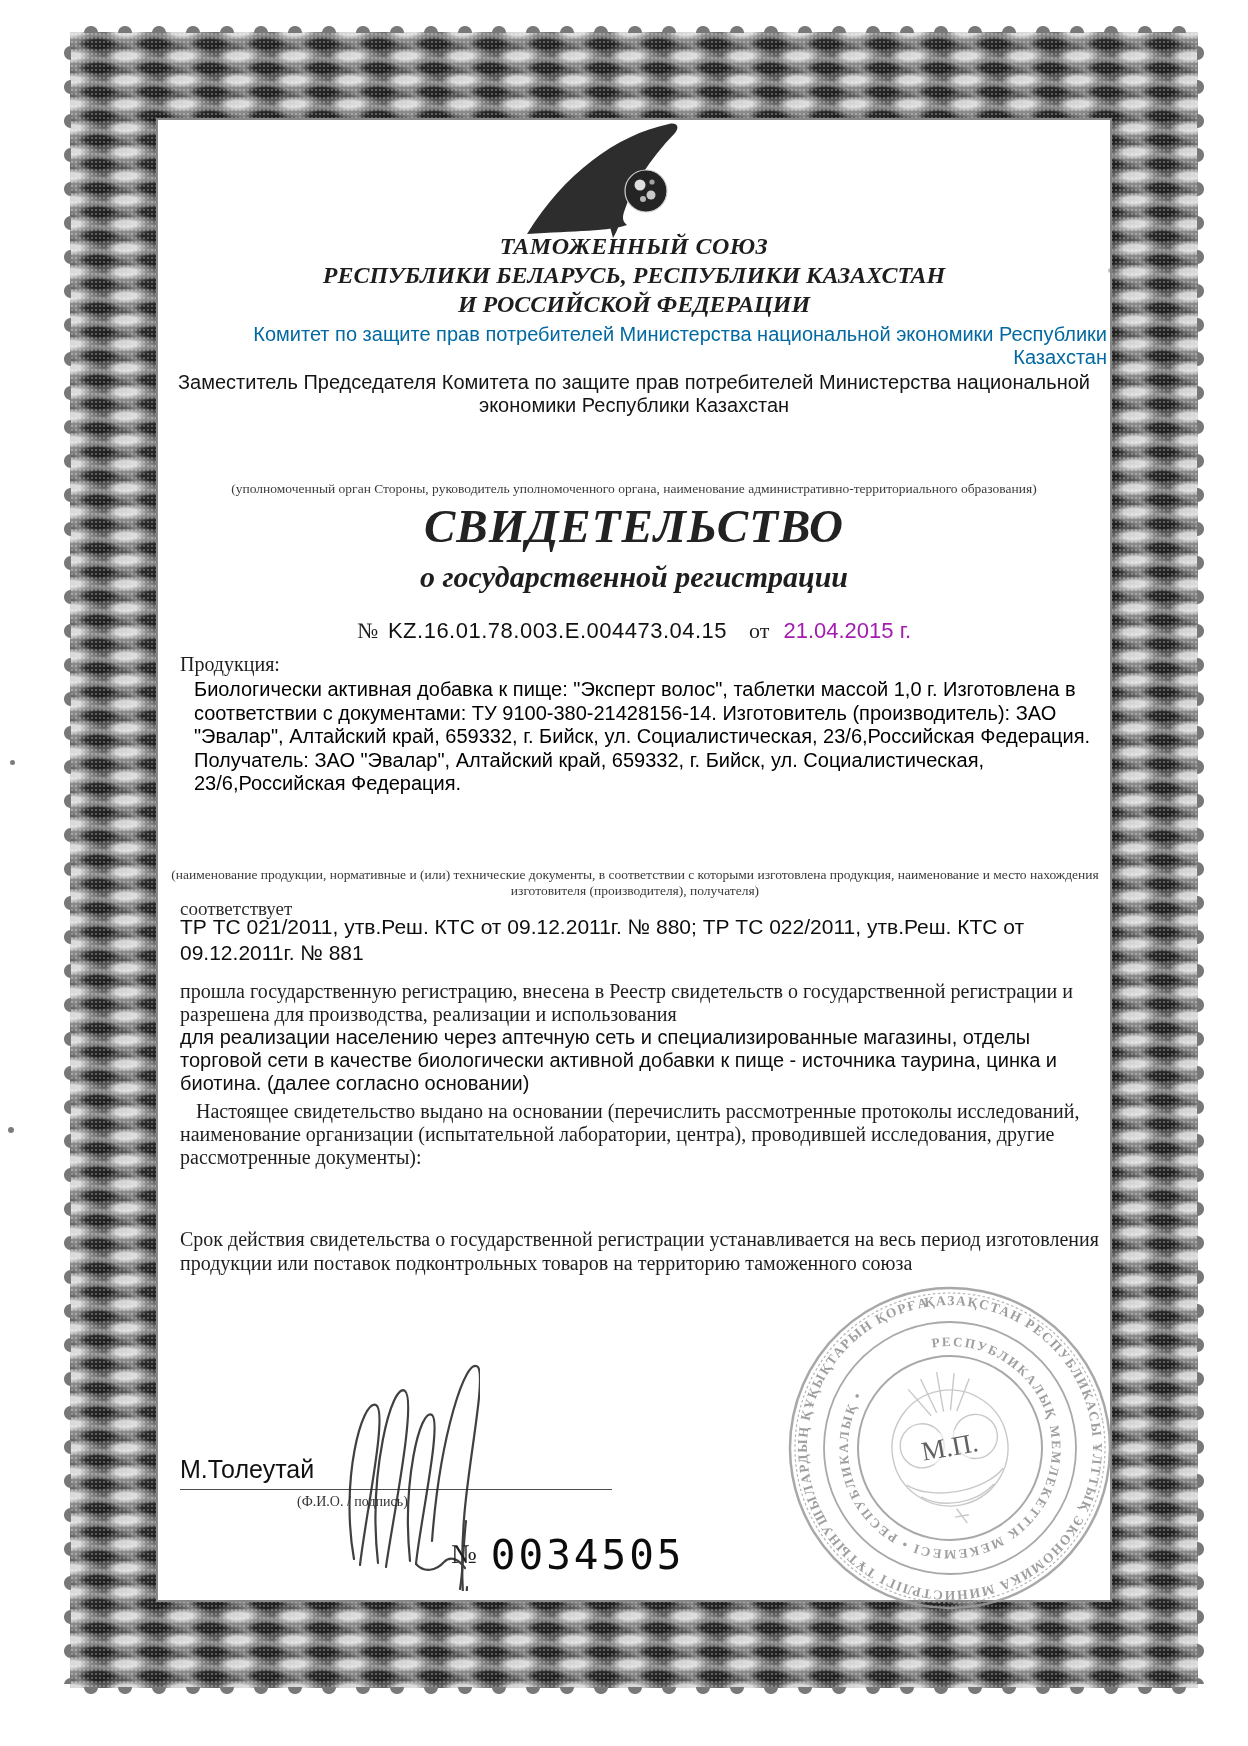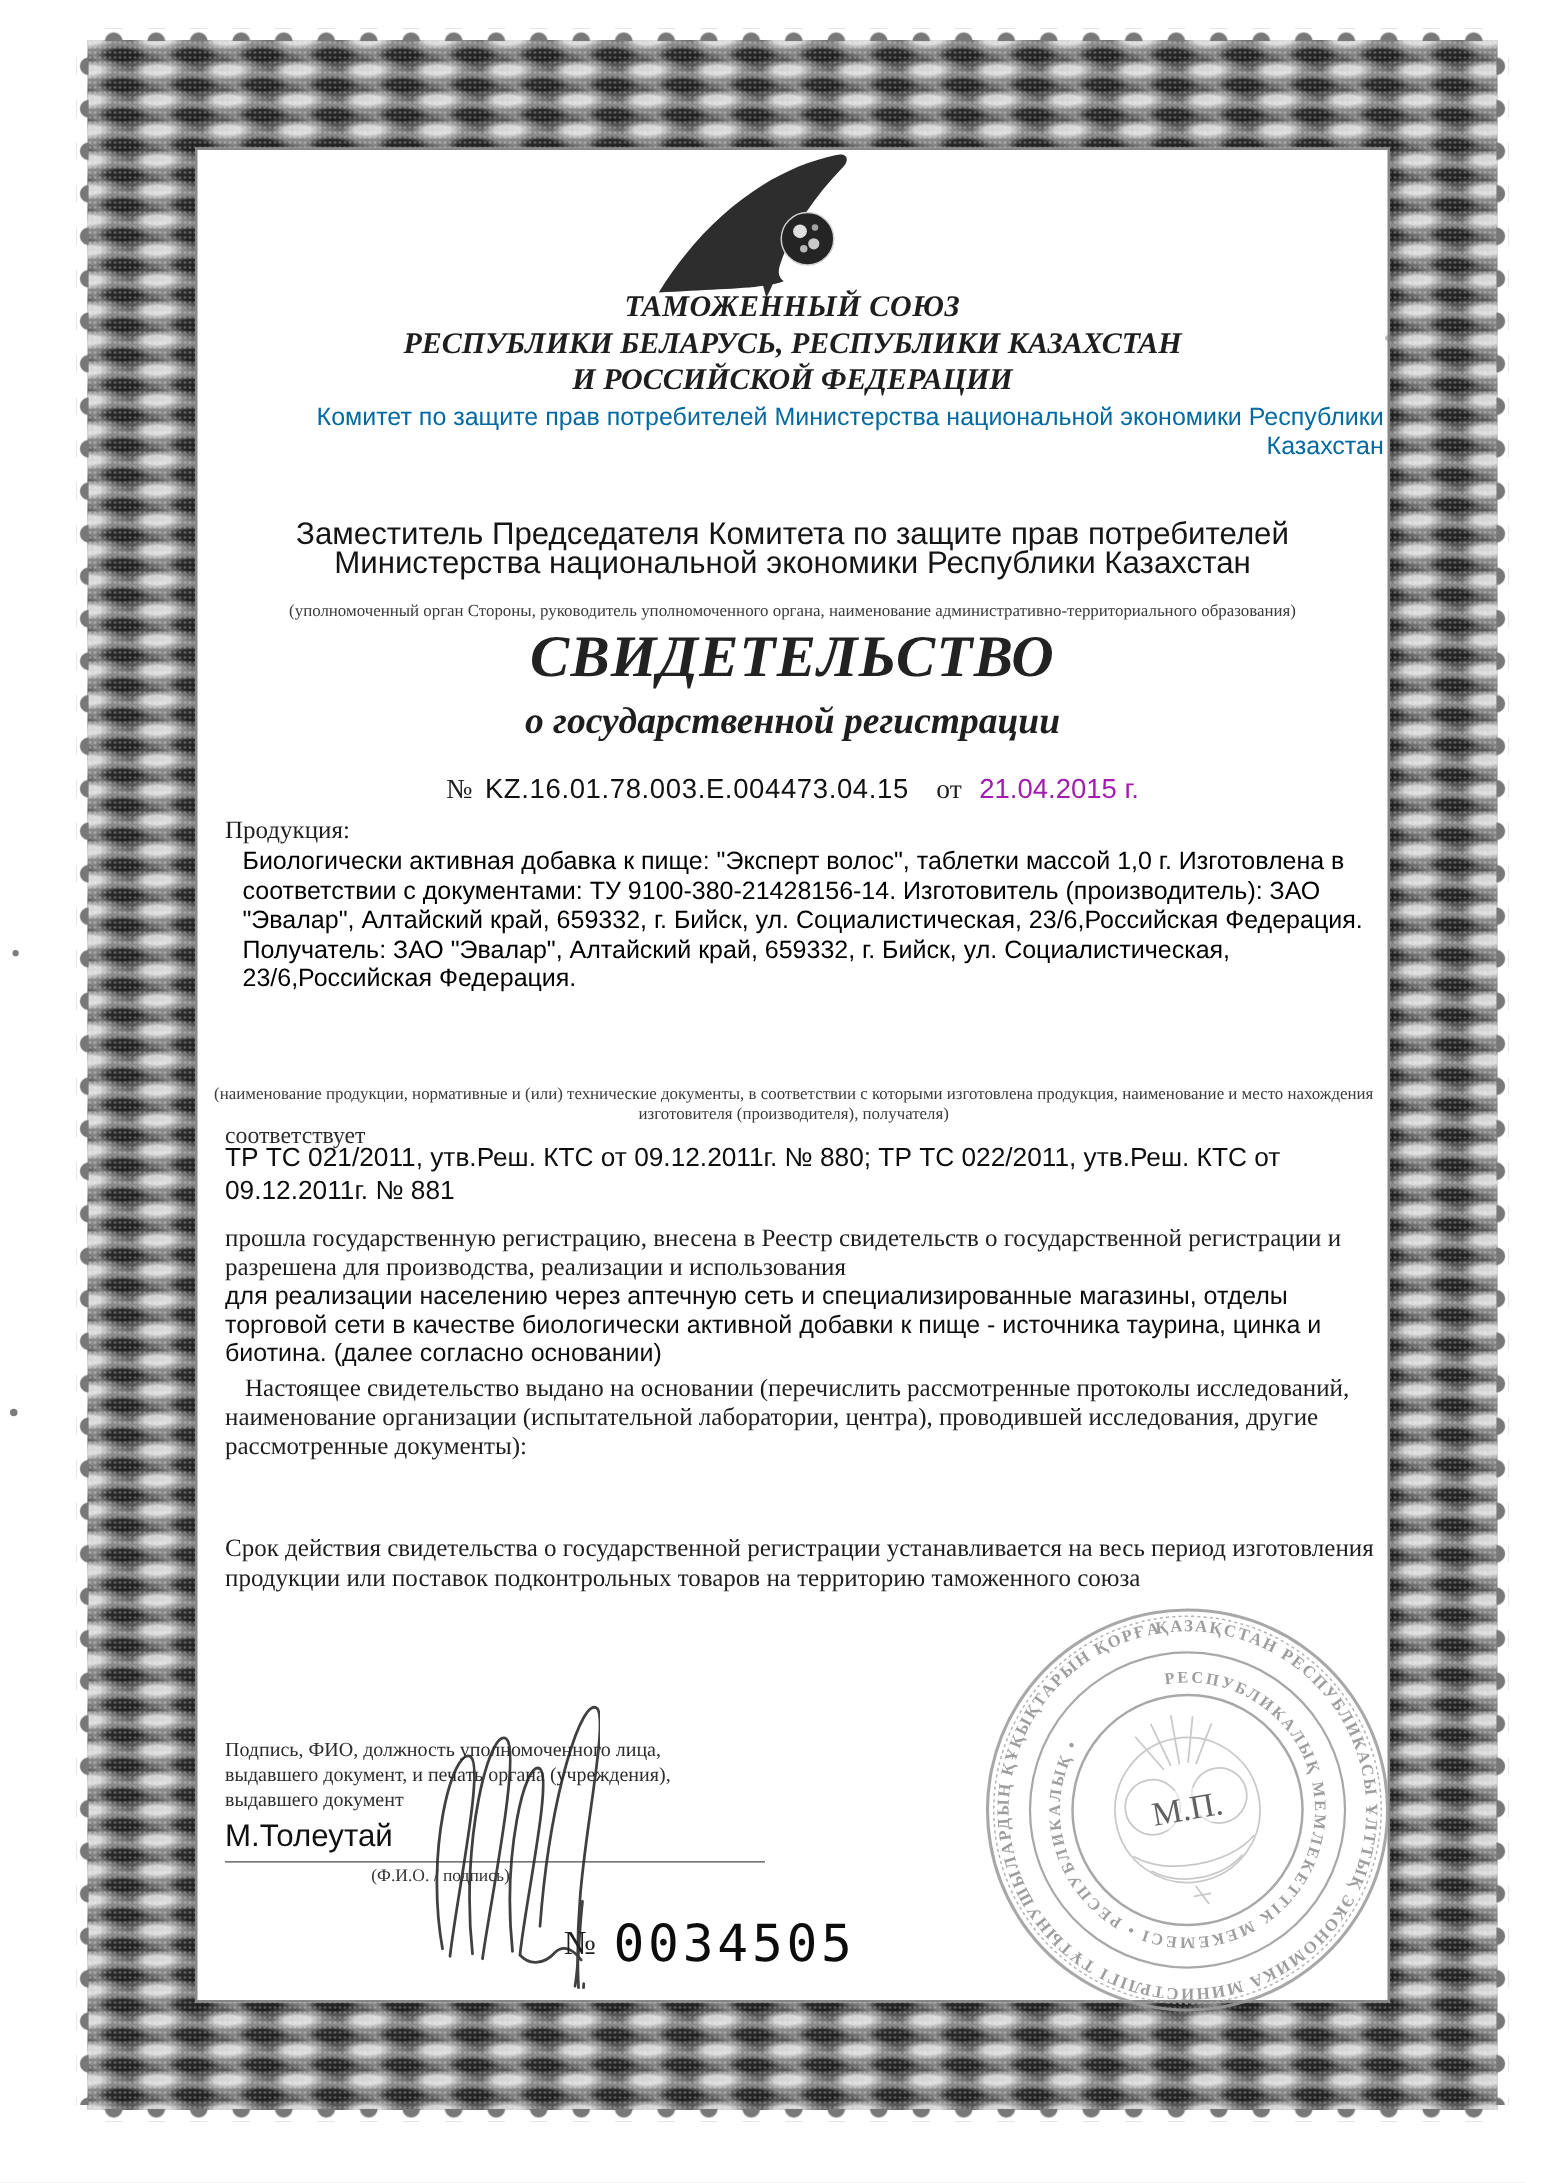--- a/index.html
+++ b/index.html
@@ -26,21 +26,21 @@
   
   .content{position:absolute;left:157px;top:119px;width:954px;height:1481px;}
   .abs{position:absolute;}
   .ctr{left:0;width:100%;text-align:center;}
   .serifb{font-family:"Liberation Serif",serif;font-weight:bold;font-style:italic;}
   .sans{font-family:"Liberation Sans",sans-serif;}
   .u1{top:114px;font-size:24px;letter-spacing:.5px;}
   .u2{top:143px;font-size:24px;}
   .u3{top:172px;font-size:24px;}
   .committee{top:204px;left:4px;width:946px;text-align:right;font-size:20px;line-height:23px;color:#0369a1;}
-  .deputy{top:252px;left:0px;width:954px;text-align:center;font-size:25px;line-height:23px;color:#151515;margin-top:45px;}
+  .deputy{top:252px;left:0px;width:954px;text-align:center;font-size:20px;line-height:23px;color:#151515;}
   .authnote{top:362px;font-size:13.5px;color:#3a3a3a;}
   .bigtitle{top:380px;font-size:47px;letter-spacing:1px;color:#222;}
   .subtitle{top:441px;font-size:30px;}
   .numline{top:499px;left:0;width:100%;text-align:center;font-size:22px;}
   .numline .no{font-family:"Liberation Serif",serif;margin-right:10px;}
   .numline .val{font-family:"Liberation Sans",sans-serif;letter-spacing:.5px;color:#111;}
   .numline .ot{font-family:"Liberation Serif",serif;margin:0 14px 0 22px;}
   .numline .date{font-family:"Liberation Sans",sans-serif;color:#a21caf;}
   .plabel{left:23px;top:534px;font-size:20px;}
   .pdesc{left:37px;top:559px;width:930px;font-size:20px;line-height:23.5px;color:#000000;}
@@ -113,25 +113,20 @@
     <div class="abs sans pdesc">Биологически активная добавка к пище: "Эксперт волос", таблетки массой 1,0 г. Изготовлена в соответствии с документами: ТУ 9100-380-21428156-14. Изготовитель (производитель): ЗАО "Эвалар", Алтайский край, 659332, г. Бийск, ул. Социалистическая, 23/6,Российская Федерация.  Получатель: ЗАО "Эвалар", Алтайский край, 659332, г. Бийск, ул. Социалистическая, 23/6,Российская Федерация.</div>
     <div class="abs pnote">(наименование продукции, нормативные и (или) технические документы, в соответствии с которыми изготовлена продукция, наименование и место нахождения изготовителя (производителя), получателя)</div>
 
     <div class="abs conforms">соответствует</div>
     <div class="abs sans regs">ТР ТС 021/2011, утв.Реш. КТС от 09.12.2011г. № 880; ТР ТС 022/2011, утв.Реш. КТС от 09.12.2011г. № 881</div>
     <div class="abs registration">прошла государственную регистрацию, внесена в Реестр свидетельств о государственной регистрации и разрешена для производства, реализации и использования</div>
     <div class="abs sans usage">для реализации населению через аптечную сеть и специализированные магазины, отделы торговой сети в качестве биологически активной добавки к пище - источника таурина, цинка и биотина. (далее согласно основании)</div>
     <div class="abs basisintro">Настоящее свидетельство выдано на основании (перечислить рассмотренные протоколы исследований, наименование организации  (испытательной лаборатории, центра), проводившей исследования, другие рассмотренные документы):</div>
     <div class="abs validity">Срок действия свидетельства о государственной регистрации устанавливается на весь период изготовления продукции или поставок подконтрольных товаров на территорию таможенного союза</div>
 
-    <div class="abs sigcap">
-      <div>Подпись, ФИО,  должность уполномоченного лица,</div>
-      <div>выдавшего документ, и печать органа (учреждения),</div>
-      <div>выдавшего документ</div>
-    </div>
     <div class="abs sans signame">М.Толеутай</div>
     <div class="abs sigline"></div>
     <div class="abs fionote">(Ф.И.О. / подпись)</div>
 
     <svg class="abs sigsvg" width="160" height="240" viewBox="0 0 160 240">
       <g fill="none" stroke="#262626" stroke-width="2.2" stroke-linecap="round" opacity=".88">
         <path d="M34,208 C20,130 42,48 56,54 C68,60 46,162 40,214"></path>
         <path d="M58,212 C48,122 72,30 85,40 C97,50 72,172 66,216"></path>
         <path d="M90,210 C82,132 100,56 112,64 C122,72 100,172 96,213"></path>
         <path d="M112,190 C120,84 146,4 158,16 C166,28 148,112 144,168 C140,218 144,290 147,236"></path>

